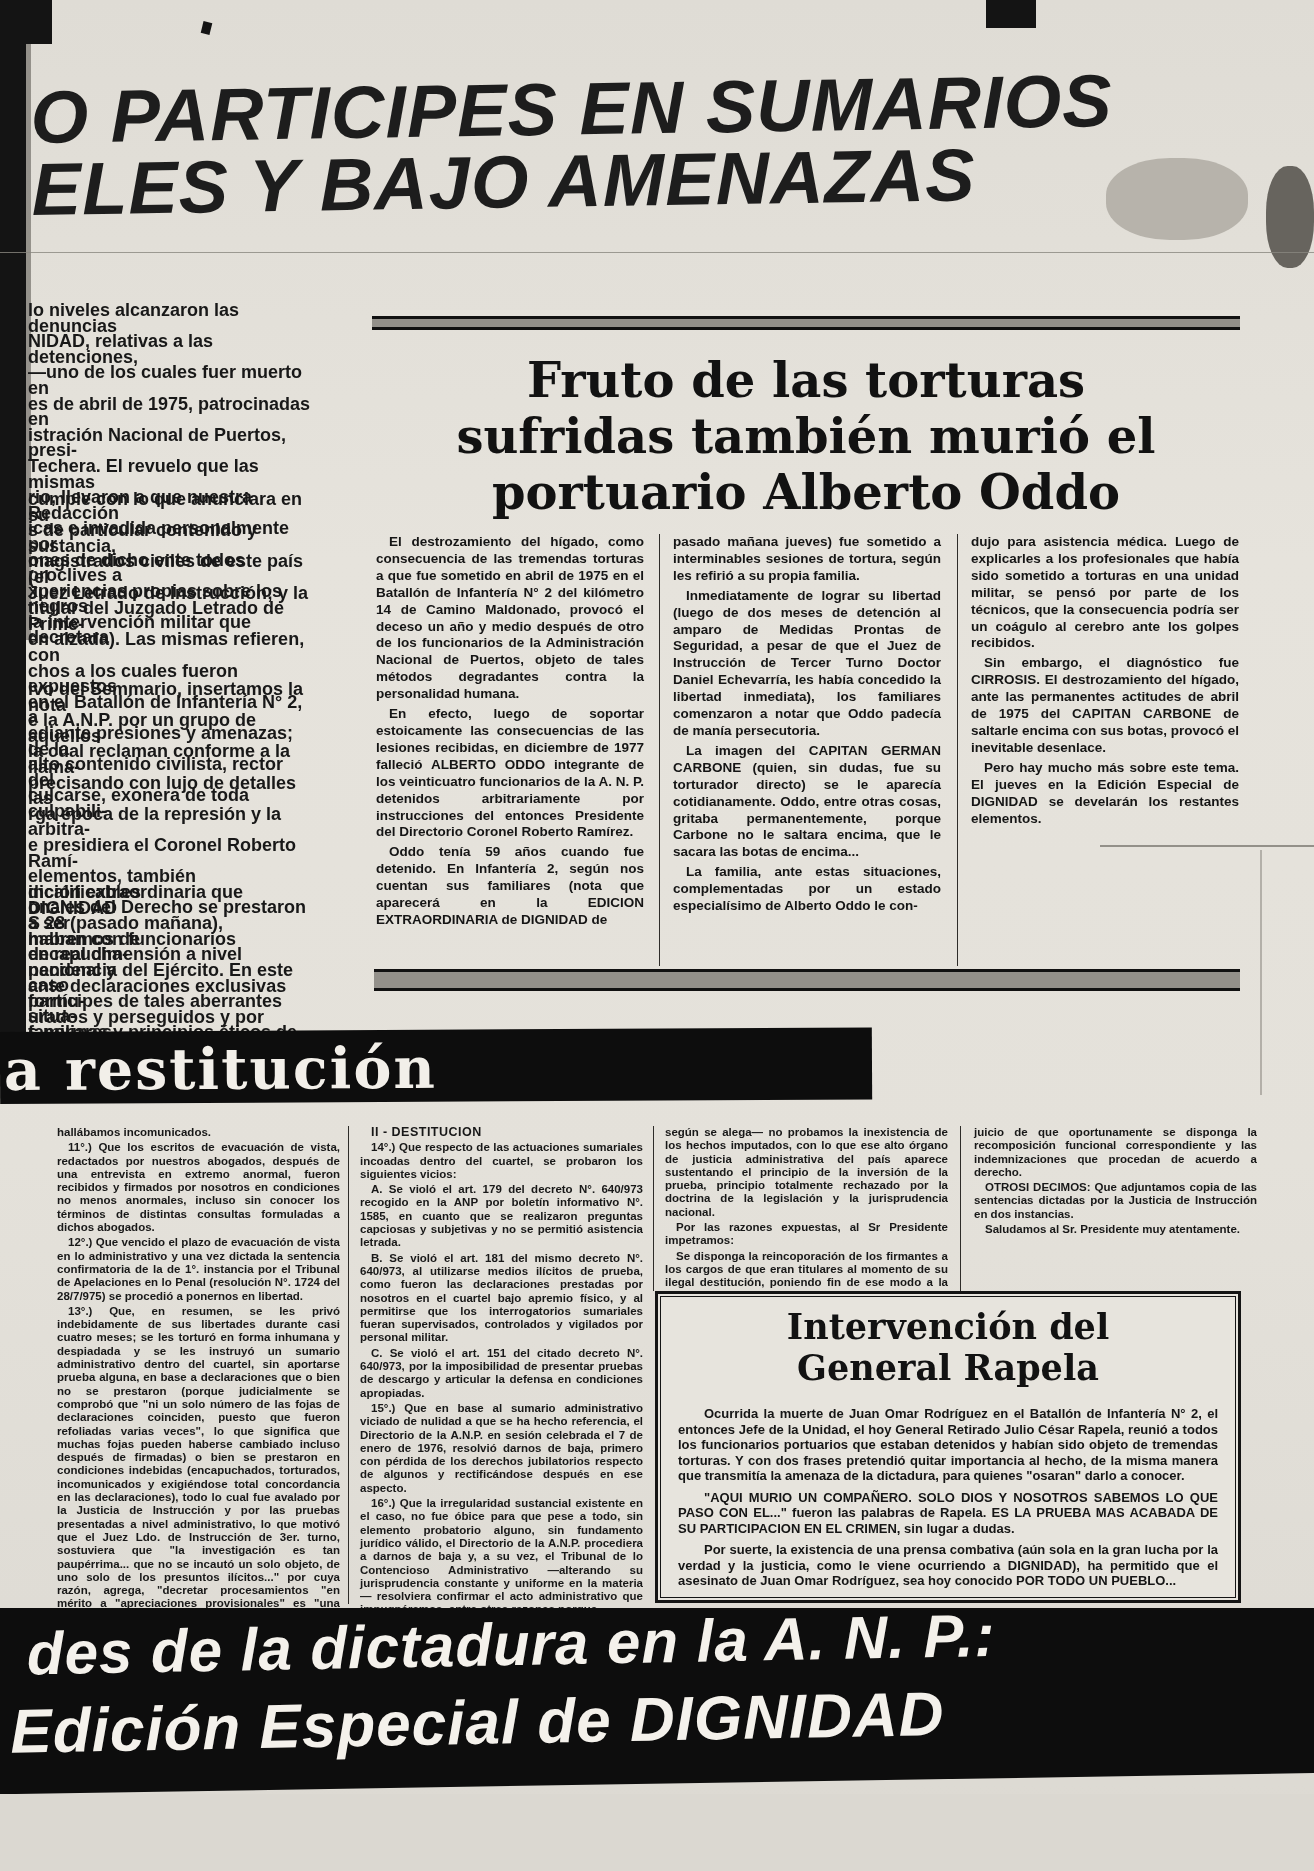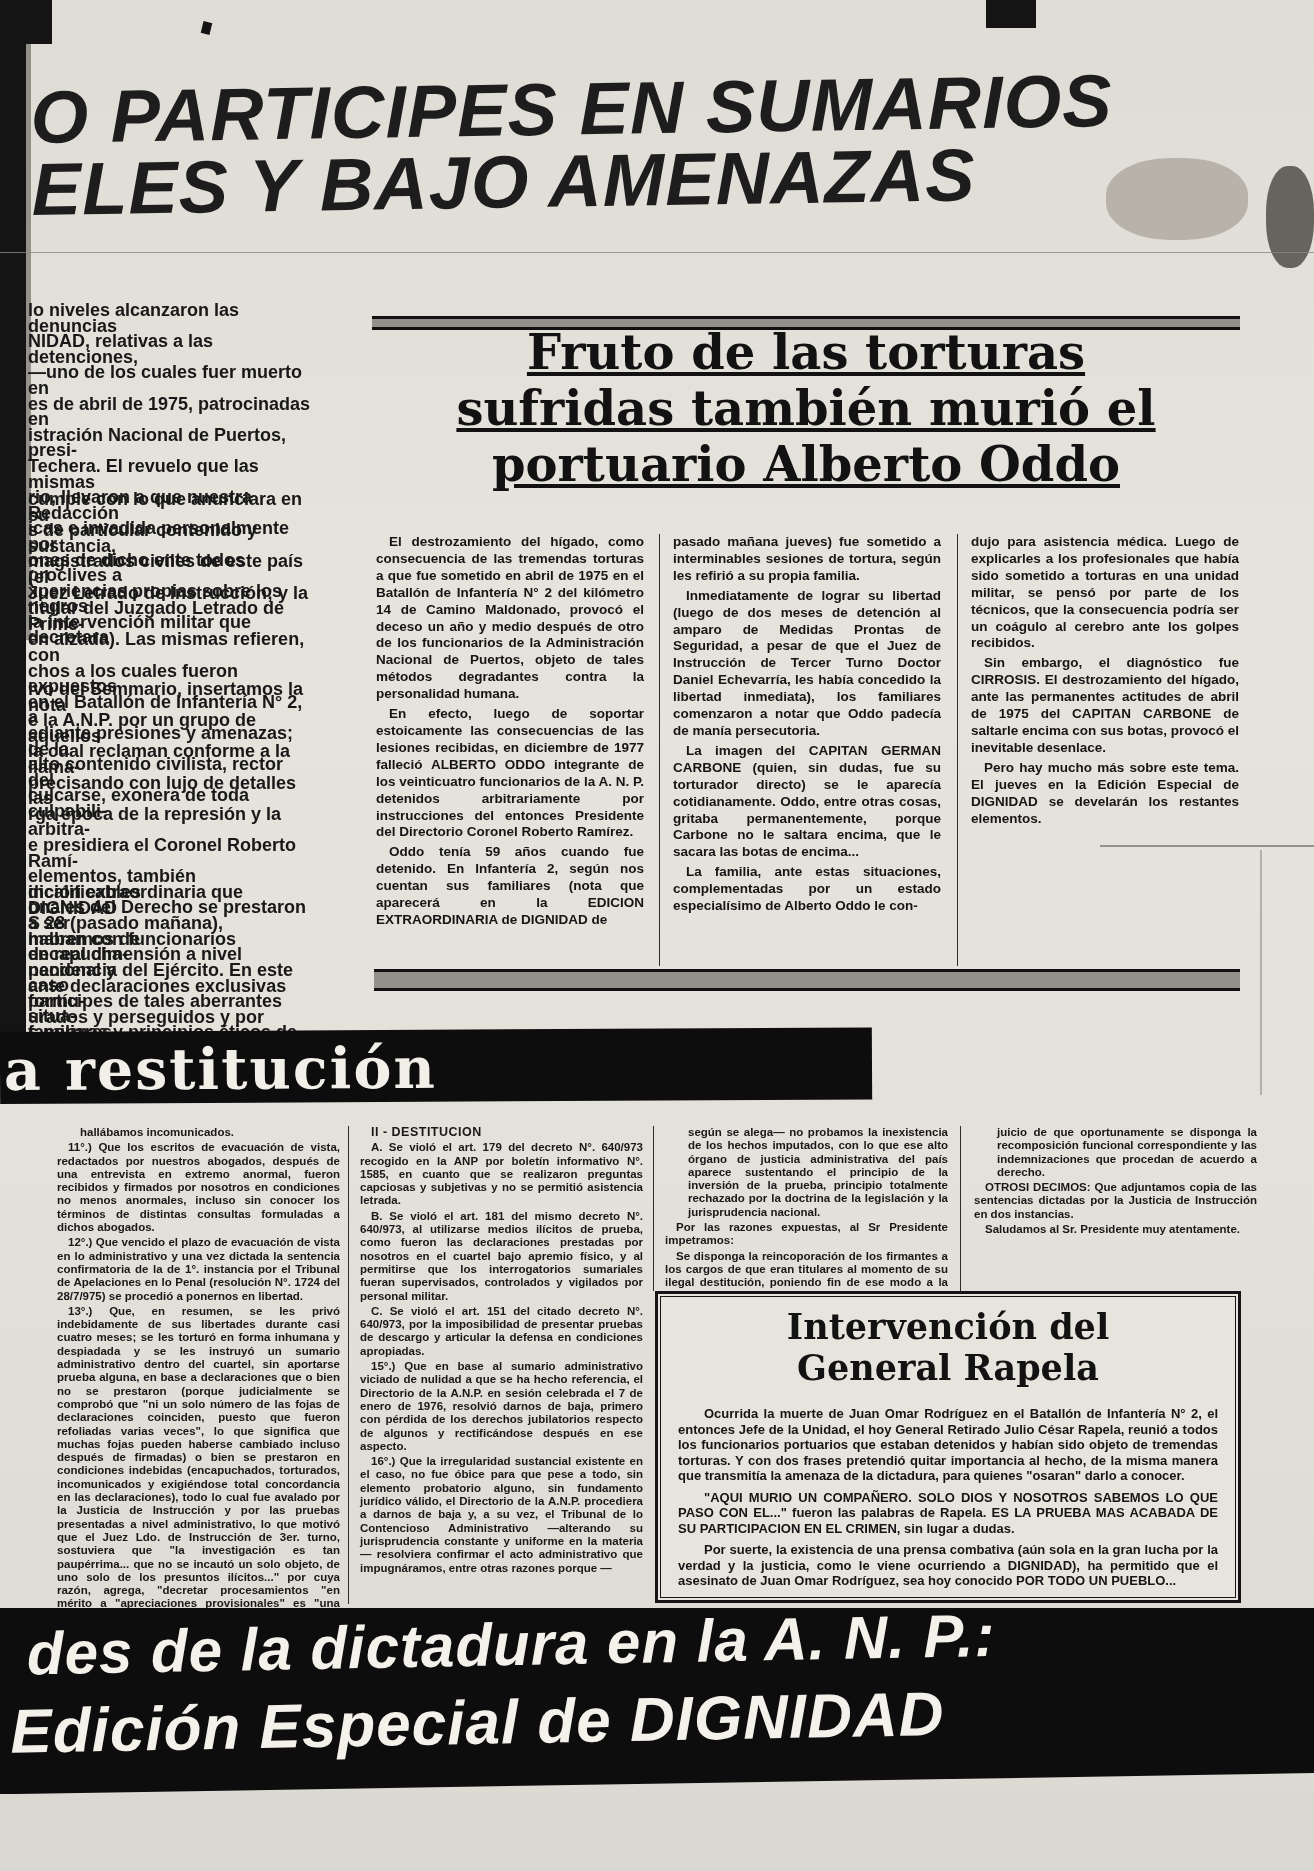--- a/index.html
+++ b/index.html
@@ -17,21 +17,21 @@
   .tophead{font-style:italic;font-weight:bold;color:#1d1d1d;letter-spacing:1px;white-space:nowrap;}
   
   .serifhead{font-family:"DejaVu Serif",serif;font-weight:bold;color:#121212;text-align:center;}
   
   .cutcol{font-size:18px;line-height:15.6px;font-weight:bold;white-space:pre-line;color:#181818;}
   .ucol{font-size:13.5px;line-height:16.9px;font-weight:bold;text-align:justify;color:#151515;}
   .ucol p{margin:0 0 3px 0;text-indent:13px;}
   .ucol p.noind{text-indent:0;}
   .lcol{font-size:11.5px;line-height:13.3px;font-weight:bold;text-align:justify;color:#181818;}
   .lcol p{margin:0 0 2px 0;text-indent:11px;}
-  .lcol p.noind{text-indent:0;margin-left:23px;}
+  .lcol p.noind{text-indent:0;}
   .colsep{background:#2e2c29;width:1px;}
   .rulebar{background:#93908a;border-top:3px solid #111;border-bottom:3px solid #111;}
   .blackbanner{background:#0d0d0d;}
   .bannertext{font-family:"DejaVu Serif",serif;font-weight:bold;color:#f2efe9;white-space:nowrap;}
   .boxed{background:#e7e4dd;border:3px solid #141414;z-index:5;}
   .boxinner{position:absolute;inset:2px;border:1px solid #141414;}
   .boxbody{font-size:13px;line-height:15.5px;font-weight:bold;text-align:justify;color:#151515;}
   .boxbody p{margin:6px 0 2px 0;text-indent:26px;}
   .btmtext{font-style:italic;font-weight:bold;color:#f4f1eb;white-space:nowrap;letter-spacing:1px;}
   .secthead{font-weight:bold;font-size:12.5px;letter-spacing:.5px;margin:0 0 7px 0;}
@@ -92,21 +92,21 @@
 partícipes de tales aberrantes situa-
 s normas y principios éticos de cada</div>
   <div class="abs cutcol" style="left:28px;top:885px;width:284px;">dición extraordinaria que DIGNIDAD
 S 28 (pasado mañana), habremos de
 de real dimensión a nivel nacional y
 ante declaraciones exclusivas formu-
 urados y perseguidos y por familiares
 llos.</div>
 
   <div class="abs rulebar" style="left:372px;top:316px;width:868px;height:8px;"></div>
-  <div class="abs serifhead" style="left:372px;top:324px;width:868px;font-size:48px;line-height:56px;text-decoration:underline;">
+  <div class="abs serifhead" style="left:372px;top:352px;width:868px;font-size:48px;line-height:56px;">
     <div>Fruto de las torturas</div>
     <div>sufridas también murió el</div>
     <div>portuario Alberto Oddo</div>
   </div>
 
   <div class="abs ucol" style="left:376px;top:534px;width:268px;">
     <p class="noind" style="text-indent:13px;">El destrozamiento del hígado, como consecuencia de las tremendas torturas a que fue sometido en abril de 1975 en el Batallón de Infantería N° 2 del kilómetro 14 de Camino Maldonado, provocó el deceso un año y medio después de otro de los funcionarios de la Administración Nacional de Puertos, objeto de tales métodos degradantes contra la personalidad humana.</p>
     <p>En efecto, luego de soportar estoicamente las consecuencias de las lesiones recibidas, en diciembre de 1977 falleció ALBERTO ODDO integrante de los veinticuatro funcionarios de la A. N. P. detenidos arbitrariamente por instrucciones del entonces Presidente del Directorio Coronel Roberto Ramírez.</p>
     <p>Oddo tenía 59 años cuando fue detenido. En Infantería 2, según nos cuentan sus familiares (nota que aparecerá en la EDICION EXTRAORDINARIA de DIGNIDAD de</p>
   </div>
@@ -132,20 +132,21 @@
 
   <div class="abs lcol" style="left:57px;top:1126px;width:283px;">
     <p class="noind">hallábamos incomunicados.</p>
     <p>11°.) Que los escritos de evacuación de vista, redactados por nuestros abogados, después de una entrevista en extremo anormal, fueron recibidos y firmados por nosotros en condiciones no menos anormales, incluso sin conocer los términos de distintas consultas formuladas a dichos abogados.</p>
     <p>12°.) Que vencido el plazo de evacuación de vista en lo administrativo y una vez dictada la sentencia confirmatoria de la de 1°. instancia por el Tribunal de Apelaciones en lo Penal (resolución N°. 1724 del 28/7/975) se procedió a ponernos en libertad.</p>
     <p>13°.) Que, en resumen, se les privó indebidamente de sus libertades durante casi cuatro meses; se les torturó en forma inhumana y despiadada y se les instruyó un sumario administrativo dentro del cuartel, sin aportarse prueba alguna, en base a declaraciones que o bien no se prestaron (porque judicialmente se comprobó que "ni un solo número de las fojas de declaraciones coinciden, puesto que fueron refoliadas varias veces", lo que significa que muchas fojas pueden haberse cambiado incluso después de firmadas) o bien se prestaron en condiciones indebidas (encapuchados, torturados, incomunicados y exigiéndose total concordancia en las declaraciones), todo lo cual fue avalado por la Justicia de Instrucción y por las pruebas presentadas a nivel administrativo, lo que motivó que el Juez Ldo. de Instrucción de 3er. turno, sostuviera que "la investigación es tan paupérrima... que no se incautó un solo objeto, de uno solo de los presuntos ilícitos..." por cuya razón, agrega, "decretar procesamientos "en mérito a "apreciaciones provisionales" es "una arbitrariedad".</p>
   </div>
   <div class="abs colsep" style="left:348px;top:1126px;height:478px;"></div>
   <div class="abs lcol" style="left:360px;top:1126px;width:283px;">
     <p class="secthead">II - DESTITUCION</p>
+    <p>14°.) Que respecto de las actuaciones sumariales incoadas dentro del cuartel, se probaron los siguientes vicios:</p>
     <p>A. Se violó el art. 179 del decreto N°. 640/973 recogido en la ANP por boletín informativo N°. 1585, en cuanto que se realizaron preguntas capciosas y subjetivas y no se permitió asistencia letrada.</p>
     <p>B. Se violó el art. 181 del mismo decreto N°. 640/973, al utilizarse medios ilícitos de prueba, como fueron las declaraciones prestadas por nosotros en el cuartel bajo apremio físico, y al permitirse que los interrogatorios sumariales fueran supervisados, controlados y vigilados por personal militar.</p>
     <p>C. Se violó el art. 151 del citado decreto N°. 640/973, por la imposibilidad de presentar pruebas de descargo y articular la defensa en condiciones apropiadas.</p>
     <p>15°.) Que en base al sumario administrativo viciado de nulidad a que se ha hecho referencia, el Directorio de la A.N.P. en sesión celebrada el 7 de enero de 1976, resolvió darnos de baja, primero con pérdida de los derechos jubilatorios respecto de algunos y rectificándose después en ese aspecto.</p>
     <p>16°.) Que la irregularidad sustancial existente en el caso, no fue óbice para que pese a todo, sin elemento probatorio alguno, sin fundamento jurídico válido, el Directorio de la A.N.P. procediera a darnos de baja y, a su vez, el Tribunal de lo Contencioso Administrativo —alterando su jurisprudencia constante y uniforme en la materia— resolviera confirmar el acto administrativo que impugnáramos, entre otras razones porque —</p>
   </div>
   <div class="abs colsep" style="left:653px;top:1126px;height:165px;"></div>
   <div class="abs lcol" style="left:665px;top:1126px;width:283px;">
     <p class="noind">según se alega— no probamos la inexistencia de los hechos imputados, con lo que ese alto órgano de justicia administrativa del país aparece sustentando el principio de la inversión de la prueba, principio totalmente rechazado por la doctrina de la legislación y la jurisprudencia nacional.</p>
     <p>Por las razones expuestas, al Sr Presidente impetramos:</p>

